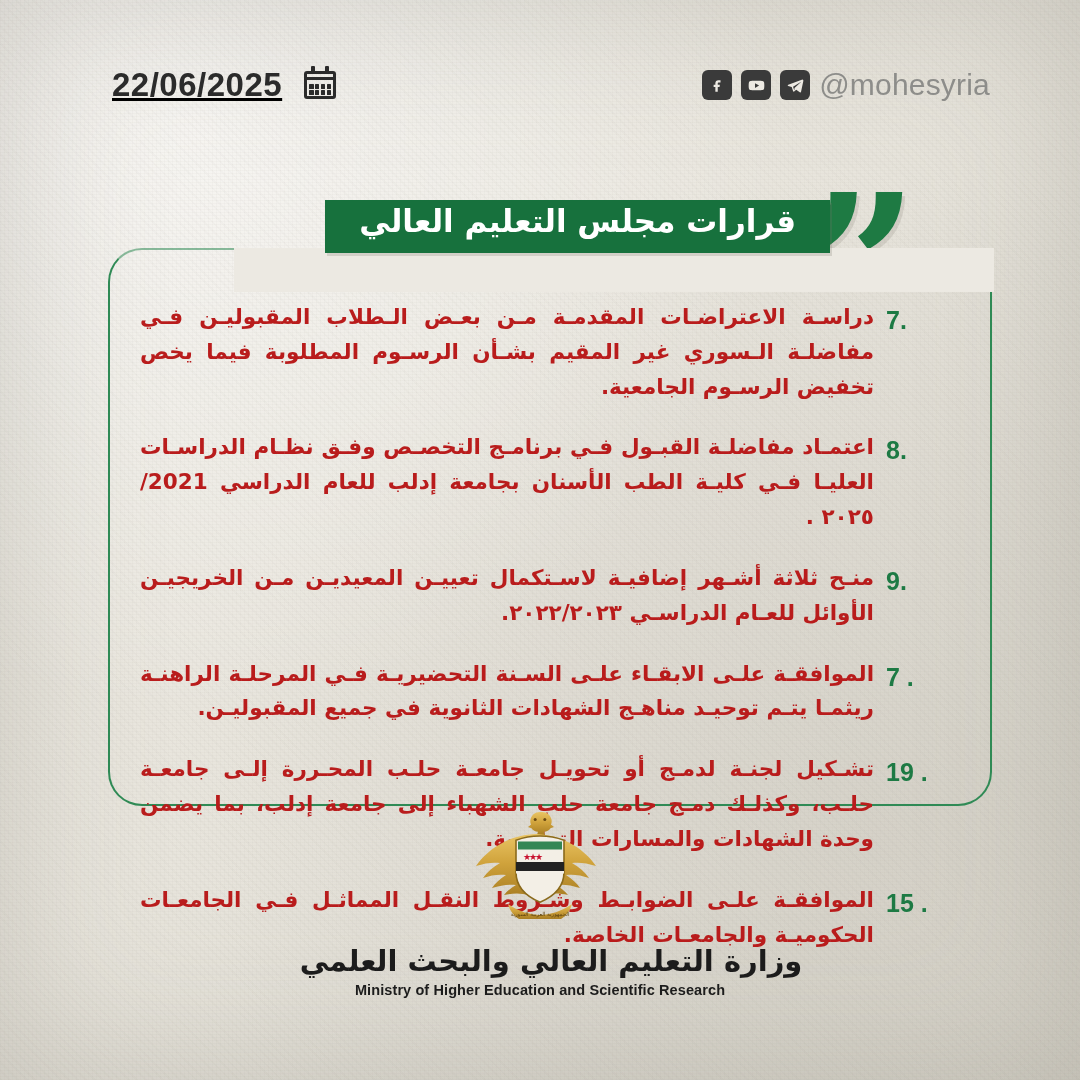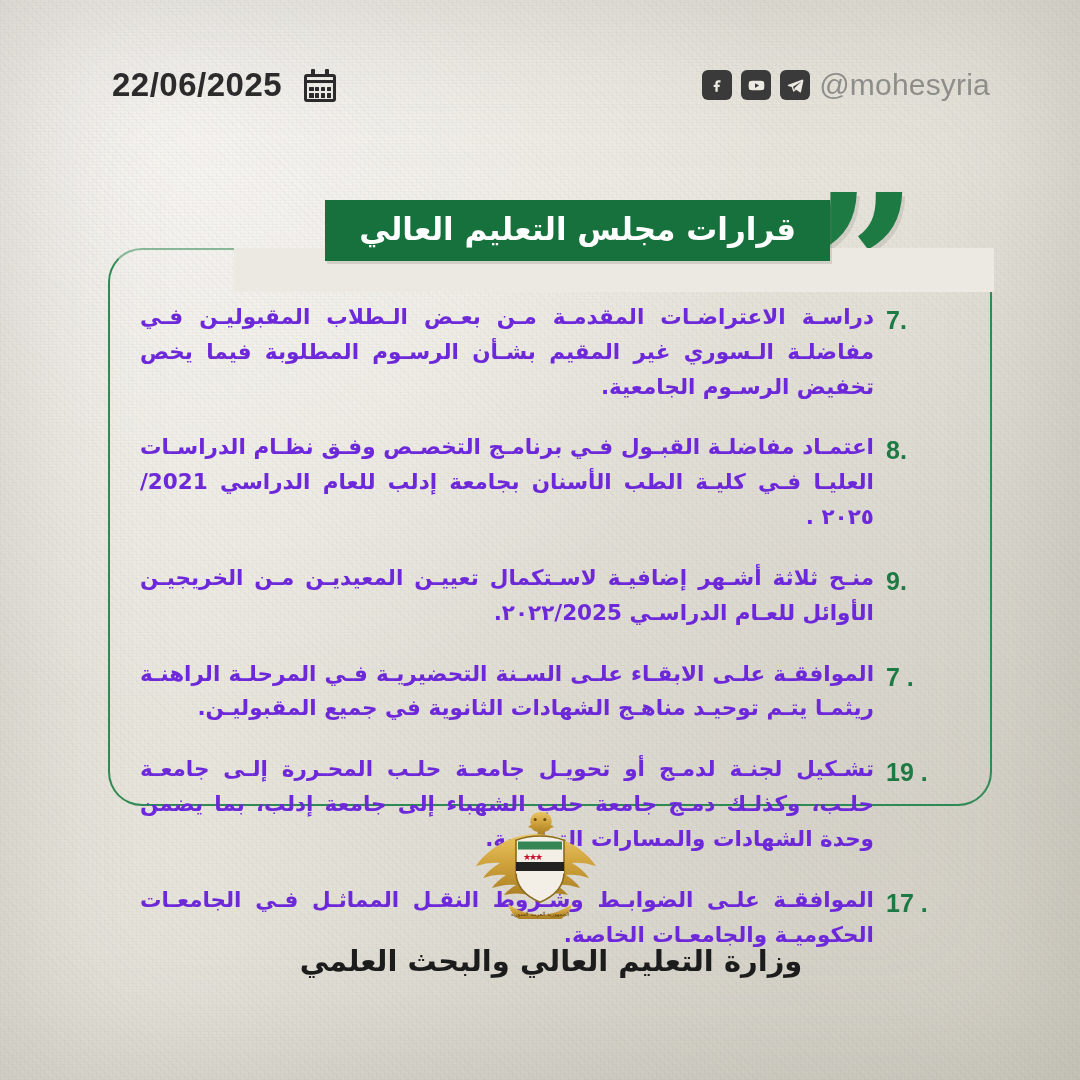--- a/index.html
+++ b/index.html
@@ -39,22 +39,23 @@
   .frame { position: absolute; inset: 0; }
 
   
   .header {
     position: absolute;
     top: 66px; left: 0; right: 0;
     height: 60px;
   }
   .date-wrap {
     position: absolute; left: 112px; top: 0;
-    display: flex; align-items: center; gap: 22px;
+    display: flex; align-items: flex-start; gap: 22px;
     direction: ltr;
+    text-decoration: underline;
   }
   .date-text {
     font-size: 33px;
     font-weight: 700;
     color: #2b2b2b;
     letter-spacing: 0.5px;
     font-family: "Liberation Sans", sans-serif;
   }
   .cal-icon { width: 32px; height: 33px; position: relative; }
   .cal-icon .body {
@@ -110,21 +111,21 @@
     text-shadow: 3px 4px 0 rgba(120,115,105,0.18);
     user-select: none;
   }
 
   
   .title-banner {
     position: absolute;
     top: 200px; right: 250px;
     background: #17713d;
     color: #ffffff;
-    padding: 11px 34px 14px;
+    padding: 3px 34px 14px;
     font-size: 31px;
     font-weight: 700;
     letter-spacing: .5px;
     box-shadow: 2px 3px 0 rgba(120,115,105,0.22);
   }
 
   
   .card {
     position: absolute;
     top: 248px; left: 108px; right: 88px;
@@ -158,21 +159,21 @@
     text-align: left;
     color: #1d7a44;
     font-size: 25px;
     font-weight: 700;
     line-height: 1.6;
     font-family: "Liberation Sans", sans-serif;
     direction: ltr;
   }
   .txt {
     flex: 1 1 auto;
-    color: #6d28d9;
+    color: #b91c1c;
     font-size: 21.5px;
     font-weight: 700;
     line-height: 1.62;
     text-align: justify;
     text-align-last: right;
     letter-spacing: .2px;
   }
 
   
   .emblem {
@@ -268,35 +269,35 @@
       <div class="txt">دراسـة الاعتراضـات المقدمـة مـن بعـض الـطلاب المقبوليـن فـي مفاضلـة الـسوري غير المقيم بشـأن الرسـوم المطلوبة فيما يخص تخفيض الرسـوم الجامعية.</div>
     </div>
 
     <div class="item">
       <div class="num">8.</div>
       <div class="txt">اعتمـاد مفاضلـة القبـول فـي برنامـج التخصـص وفـق نظـام الدراسـات العليـا فـي كليـة الطب الأسنان بجامعة إدلب للعام الدراسي 2021/ ٢٠٢٥ .</div>
     </div>
 
     <div class="item">
       <div class="num">9.</div>
-      <div class="txt">منـح ثلاثة أشـهر إضافيـة لاسـتكمال تعييـن المعيديـن مـن الخريجيـن الأوائل للعـام الدراسـي ٢٠٢٢/2025.</div>
+      <div class="txt">منـح ثلاثة أشـهر إضافيـة لاسـتكمال تعييـن المعيديـن مـن الخريجيـن الأوائل للعـام الدراسـي ٢٠٢٢/٢٠٢٣.</div>
     </div>
 
     <div class="item">
       <div class="num">7 .</div>
       <div class="txt">الموافقـة علـى الابقـاء علـى السـنة التحضيريـة فـي المرحلـة الراهنـة ريثمـا يتـم توحيـد مناهـج الشهادات الثانوية في جميع المقبوليـن.</div>
     </div>
 
     <div class="item">
       <div class="num">19 .</div>
       <div class="txt">تشـكيل لجنـة لدمـج أو تحويـل جامعـة حلـب المحـررة إلـى جامعـة حلـب، وكذلـك دمـج جامعة حلب الشهباء إلى جامعة إدلب، بما يضمن وحدة الشهادات والمسارات التعليمية.</div>
     </div>
 
     <div class="item">
-      <div class="num">17 .</div>
+      <div class="num">15 .</div>
       <div class="txt">الموافقـة علـى الضوابـط وشـروط النقـل المماثـل فـي الجامعـات الحكوميـة والجامعـات الخاصة.</div>
     </div>
 
   </div>
 
   <div class="emblem">
     <svg width="136" height="118" viewBox="0 0 136 118">
       <defs>
         <linearGradient id="gold" x1="0" y1="0" x2="0" y2="1">
           <stop offset="0%" stop-color="#e9c463"></stop>
@@ -322,14 +323,15 @@
         <text x="65" y="52" font-size="9" font-family="DejaVu Sans, sans-serif">★</text>
         <text x="71" y="52" font-size="9" font-family="DejaVu Sans, sans-serif">★</text>
       </g>
 
       <path d="M36 96c10 7 22 11 32 11s22-4 32-11c-2 7-6 12-11 15H47c-5-3-9-8-11-15z" fill="url(#gold)"></path>
       <text x="68" y="108" text-anchor="middle" font-size="5.5" fill="#5c4310" font-family="DejaVu Sans, sans-serif">الجمهورية العربية السورية</text>
     </svg>
   </div>
 
   <div class="ministry-ar">وزارة التعليم العالي والبحث العلمي</div>
+  <div class="ministry-en">Ministry of Higher Education and Scientific Research</div>
 
 </div>
 
 </body></html>

